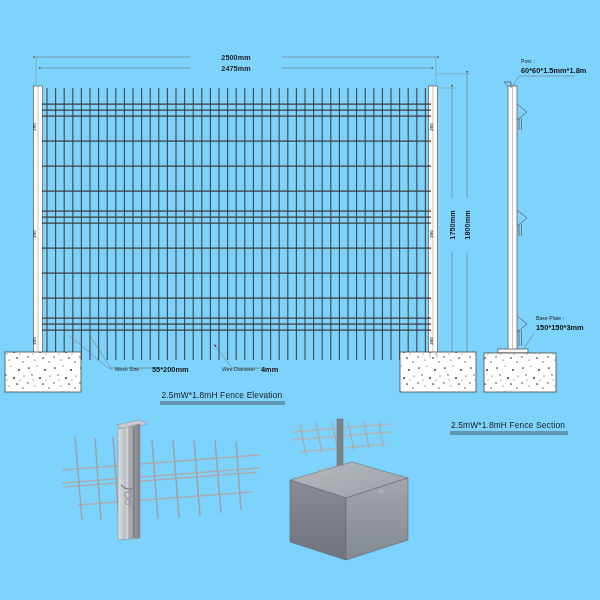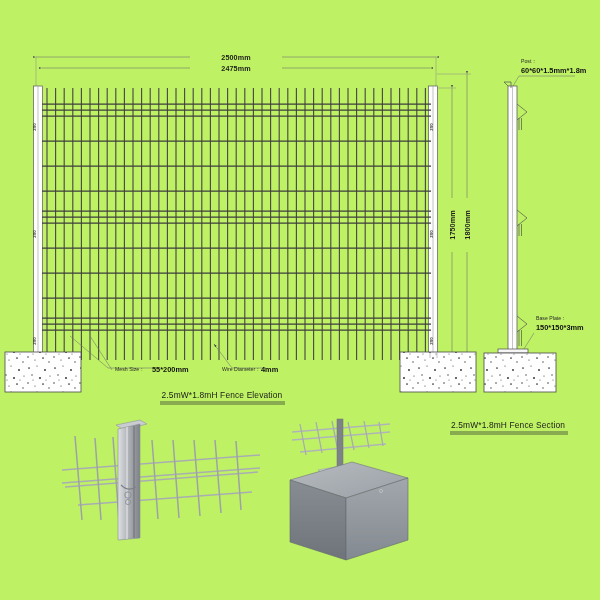--- a/index.html
+++ b/index.html
@@ -13,21 +13,21 @@
     font-family: "Liberation Sans", sans-serif;
     color: #1a1a1a;
     overflow: hidden;
     position: relative;
   }
   #sheet {
     position: absolute;
     left: 0; top: 0;
     width: 600px;
     height: 600px;
-    background: #bef264;
+    background: #7dd3fc;
   }
   svg.drawing {
     position: absolute;
     left: 0; top: 0;
     width: 600px;
     height: 600px;
     display: block;
   }
   .dim-text {
     font-family: "Liberation Sans", sans-serif;

